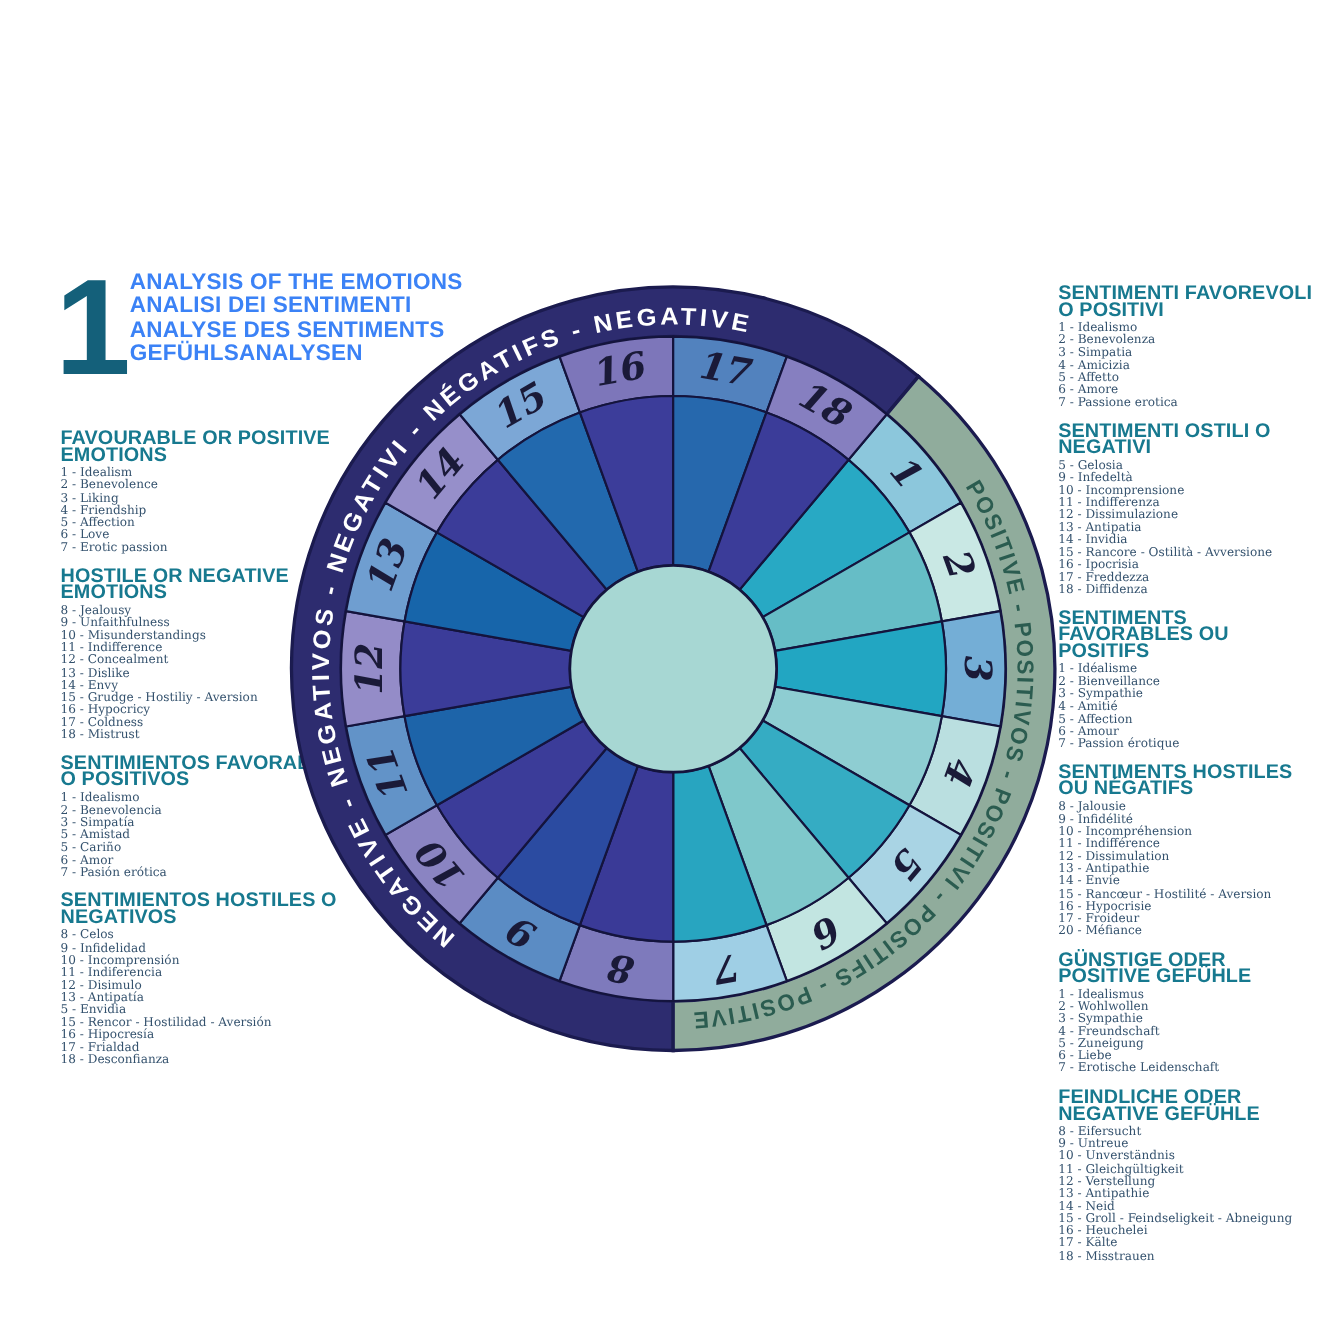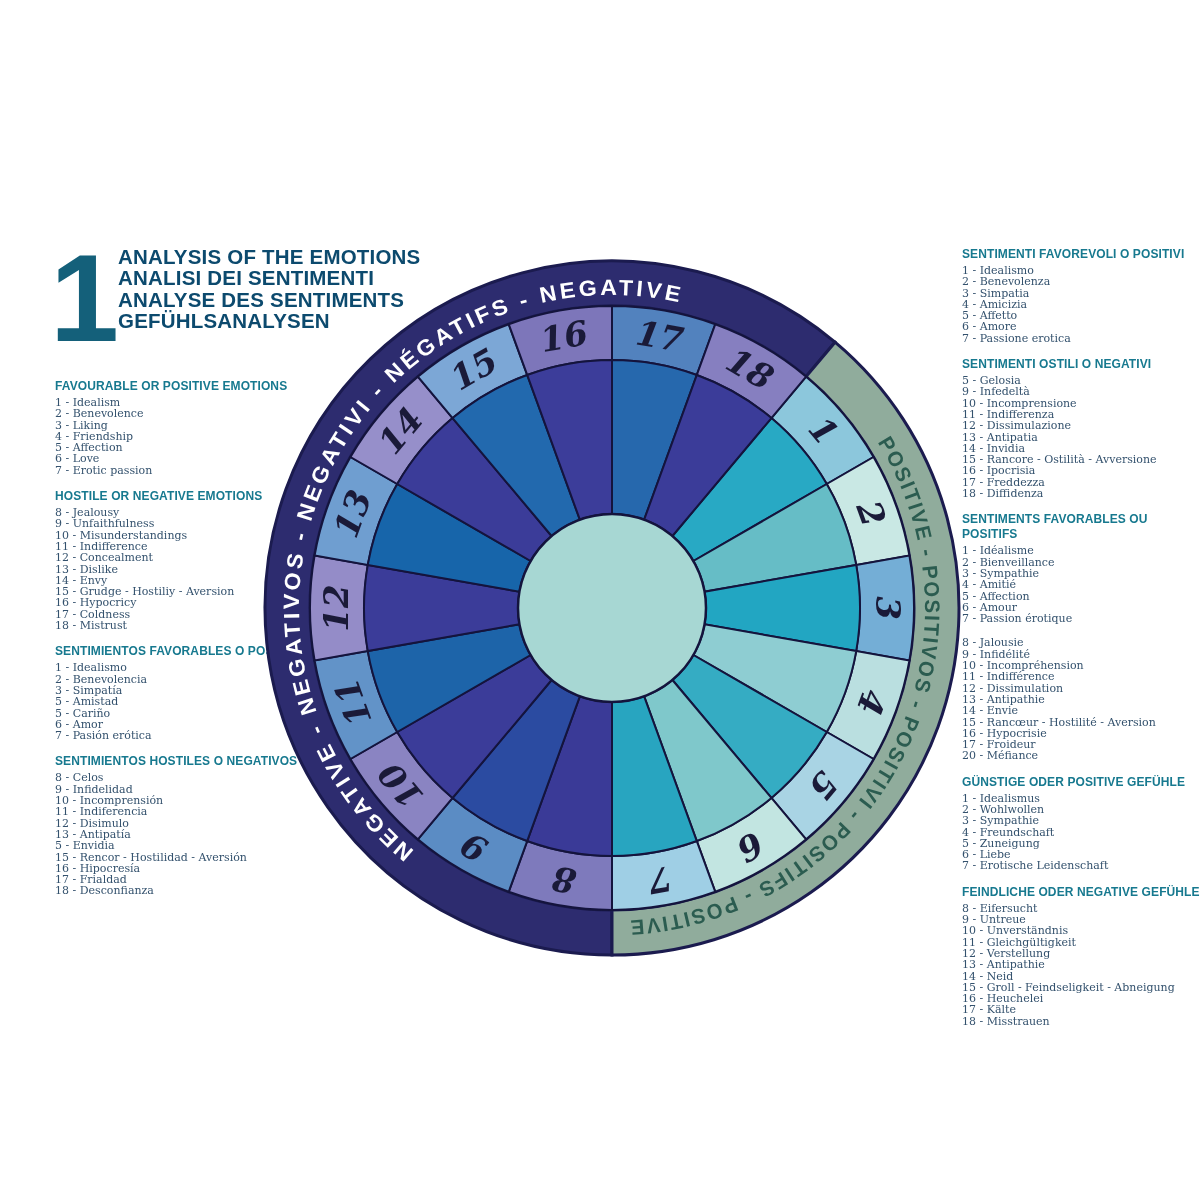--- a/index.html
+++ b/index.html
@@ -1,26 +1,26 @@
 <!DOCTYPE html>
 <html><head>
 <meta charset="utf-8">
 <style>
   html,body{margin:0;padding:0;background:#ffffff;}
   .canvas{position:relative;width:1200px;height:1200px;background:#ffffff;overflow:hidden;
           font-family:"Liberation Sans", sans-serif;}
   .big-number{position:absolute;left:50px;top:236px;font-size:124px;line-height:124px;
               font-weight:bold;color:#14607a;}
-  .title-block{position:absolute;left:118px;top:246px;color:#0c4a6e;}
+  .title-block{position:absolute;left:118px;top:246px;color:#3b82f6;}
   .title-line{font-weight:bold;font-size:20.5px;line-height:21.4px;letter-spacing:0.2px;}
   .col{position:absolute;}
   .col-left{left:55px;top:379px;width:280px;}
   .col-right{left:962px;top:247px;width:238px;}
   .sec{margin:0 0 13px 0;}
-  .sec-head{font-weight:bold;font-size:12px;line-height:15px;color:#17798f;margin:0 0 3px 0;
+  .sec-head{font-weight:bold;font-size:18px;line-height:15px;color:#17798f;margin:12px 0 3px 0;
             letter-spacing:0.1px;}
   .sec-item{font-family:"DejaVu Serif", serif;font-size:11px;line-height:11.3px;color:#33516d;}
   svg text{user-select:none;}
   .ring-label-neg{font-family:"Liberation Sans", sans-serif;font-weight:bold;font-size:22px;
                   letter-spacing:3px;}
   .ring-label-pos{font-family:"Liberation Sans", sans-serif;font-weight:bold;font-size:21px;
                   letter-spacing:2px;}
   .wheel-num{font-family:"DejaVu Serif", serif;font-style:italic;font-weight:bold;font-size:34px;}
 </style>
 </head>
@@ -117,20 +117,21 @@
         <div class="sec-head">SENTIMENTS FAVORABLES OU POSITIFS</div>
         <div class="sec-item">1 - Idéalisme</div>
         <div class="sec-item">2 - Bienveillance</div>
         <div class="sec-item">3 - Sympathie</div>
         <div class="sec-item">4 - Amitié</div>
         <div class="sec-item">5 - Affection</div>
         <div class="sec-item">6 - Amour</div>
         <div class="sec-item">7 - Passion érotique</div>
       </div>
       <div class="sec">
+        <div class="sec-head">SENTIMENTS HOSTILES OU NÉGATIFS</div>
         <div class="sec-item">8 - Jalousie</div>
         <div class="sec-item">9 - Infidélité</div>
         <div class="sec-item">10 - Incompréhension</div>
         <div class="sec-item">11 - Indifférence</div>
         <div class="sec-item">12 - Dissimulation</div>
         <div class="sec-item">13 - Antipathie</div>
         <div class="sec-item">14 - Envie</div>
         <div class="sec-item">15 - Rancœur - Hostilité - Aversion</div>
         <div class="sec-item">16 - Hypocrisie</div>
         <div class="sec-item">17 - Froideur</div>

